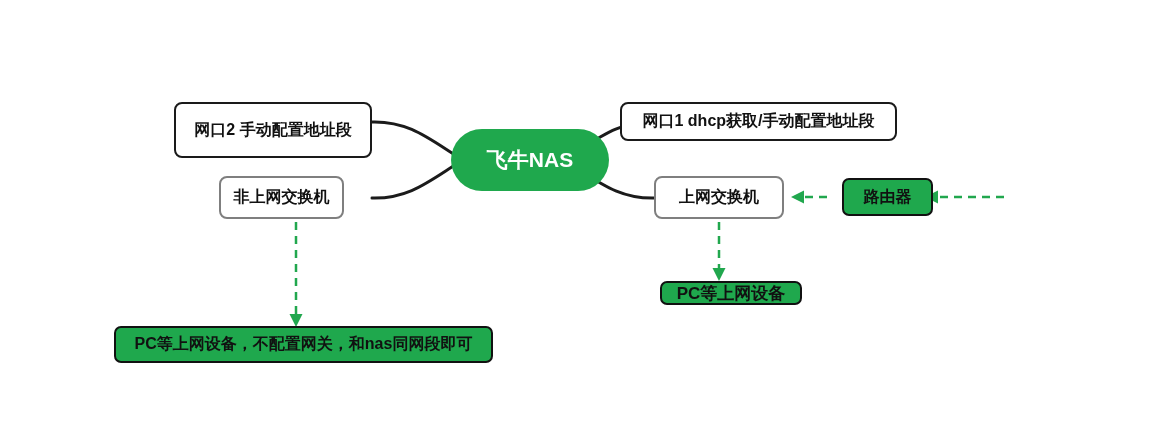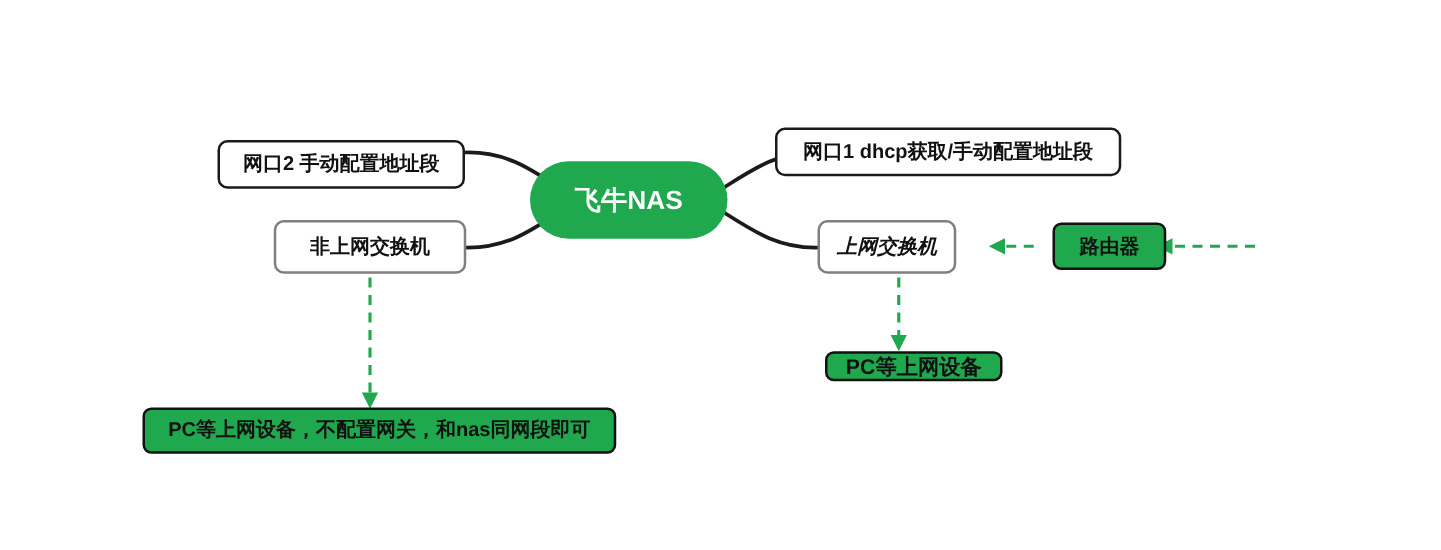--- a/index.html
+++ b/index.html
@@ -33,45 +33,45 @@
     font-size: 16px;
     white-space: nowrap;
     cursor: default;
   }
   
   .node.pill {
     background: #1fa84d;
     color: #ffffff;
     border-radius: 31px;
     font-size: 21px;
-    left: 424px; top: 129px; width: 158px; height: 62px;
+    left: 451px; top: 129px; width: 158px; height: 62px;
   }
   
   .node.white-dark {
     background: #ffffff;
     border: 2.5px solid #1a1a1a;
     border-radius: 8px;
   }
   
   .node.white-gray {
     background: #ffffff;
     border: 2px solid #7f7f7f;
     border-radius: 8px;
   }
   
   .node.green {
     background: #1fa84d;
     border: 2.5px solid #111111;
     border-radius: 7px;
     margin-left: 12px;
   }
-  .node.port2          { left: 174px;  top: 112px; width: 198px; height: 39px; }
-  .node.switch-offline { left: 219px;  top: 176px; width: 154px; height: 43px; }
+  .node.port2          { left: 174px;  top: 102px; width: 198px; height: 56px; }
+  .node.switch-offline { left: 219px;  top: 176px; width: 125px; height: 43px; }
   .node.port1          { left: 620px;  top: 102px; width: 277px; height: 39px; }
-  .node.switch-online  { left: 654px;  top: 176px; width: 111px; height: 43px; font-style: italic; }
+  .node.switch-online  { left: 654px;  top: 176px; width: 130px; height: 43px; }
   .node.router         { left: 830px;  top: 178px; width: 91px;  height: 38px; }
   .node.modem          { left: 1008px; top: 178px; width: 71px;  height: 37px; }
   .node.pc-online      { left: 648px;  top: 281px; width: 142px; height: 24px; font-size: 17px; }
   .node.pc-offline     { left: 102px;  top: 326px; width: 379px; height: 37px; }
 </style>
 </head>
 <body>
 
 <div class="canvas">
 

